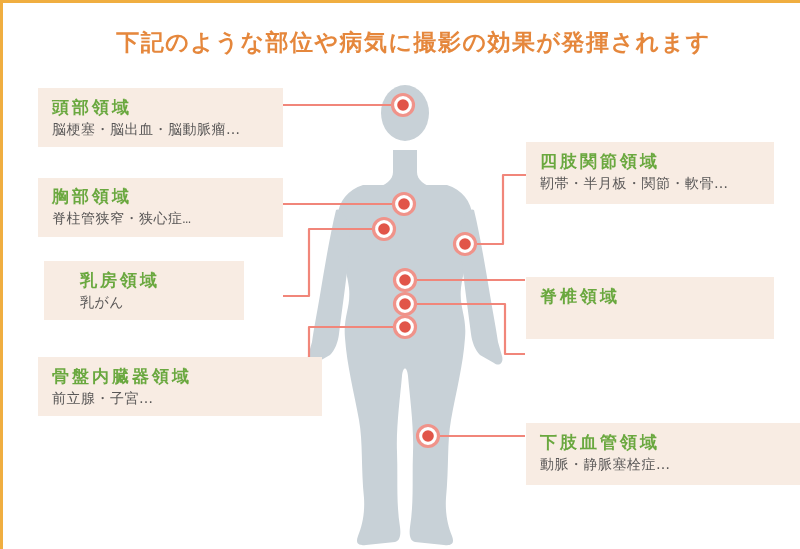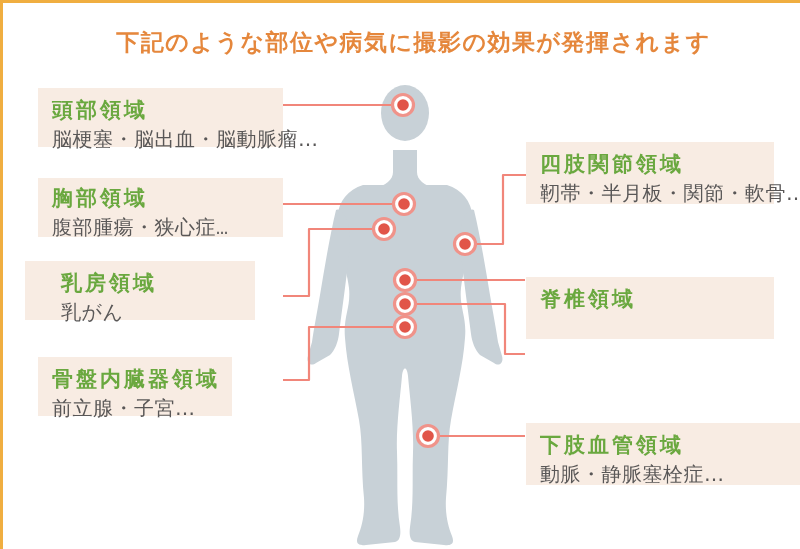--- a/index.html
+++ b/index.html
@@ -14,25 +14,25 @@
     text-align:center;font-size:23px;font-weight:bold;letter-spacing:1.5px;
     color:#e5873c;
     margin-left:12px;
   }
   .overlay-svg{position:absolute;left:-3px;top:-3px;width:800px;height:549px;}
   .region-box{
     position:absolute;background:#f8ece3;box-sizing:border-box;
     padding:9px 12px 8px 14px;
   }
   .region-title{
-    font-size:21px;font-weight:bold;letter-spacing:3px;color:#6aa83f;
+    font-size:17px;font-weight:bold;letter-spacing:3px;color:#6aa83f;
     line-height:1.25;white-space:nowrap;
   }
   .region-sub{
-    font-size:20px;color:#595757;letter-spacing:0.5px;line-height:1.4;
+    font-size:14px;color:#595757;letter-spacing:0.5px;line-height:1.4;
     margin-top:2px;white-space:nowrap;
   }
 </style>
 </head>
 <body>
 
 <div class="canvas">
 
   <div class="page-title">下記のような部位や病気に撮影の効果が発揮されます</div>
 
@@ -133,27 +133,27 @@
       </g>
     </g>
   </svg>
 
   <div class="region-box" style="left:35px;top:85px;width:245px;height:59px;">
     <div class="region-title">頭部領域</div>
     <div class="region-sub">脳梗塞・脳出血・脳動脈瘤…</div>
   </div>
   <div class="region-box" style="left:35px;top:175px;width:245px;height:59px;font-family:Liberation Mono, monospace;">
     <div class="region-title">胸部領域</div>
-    <div class="region-sub">腹部腫瘍・狭心症…</div>
+    <div class="region-sub">脊柱管狭窄・狭心症…</div>
   </div>
-  <div class="region-box" style="left:22px;top:258px;width:230px;height:59px;padding-left:36px;">
+  <div class="region-box" style="left:41px;top:258px;width:200px;height:59px;padding-left:36px;">
     <div class="region-title">乳房領域</div>
     <div class="region-sub">乳がん</div>
   </div>
-  <div class="region-box" style="left:35px;top:354px;width:194px;height:59px;">
+  <div class="region-box" style="left:35px;top:354px;width:284px;height:59px;">
     <div class="region-title">骨盤内臓器領域</div>
     <div class="region-sub">前立腺・子宮…</div>
   </div>
 
   <div class="region-box" style="left:523px;top:139px;width:248px;height:62px;">
     <div class="region-title">四肢関節領域</div>
     <div class="region-sub">靭帯・半月板・関節・軟骨…</div>
   </div>
   <div class="region-box" style="left:523px;top:230px;width:248px;height:62px;margin-top:44px;">
     <div class="region-title">脊椎領域</div>

